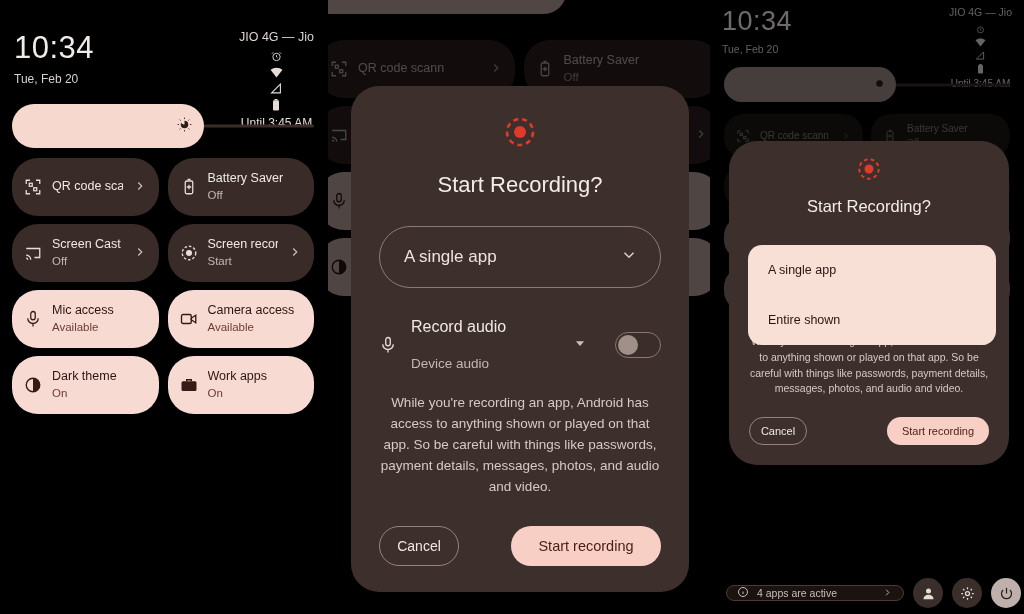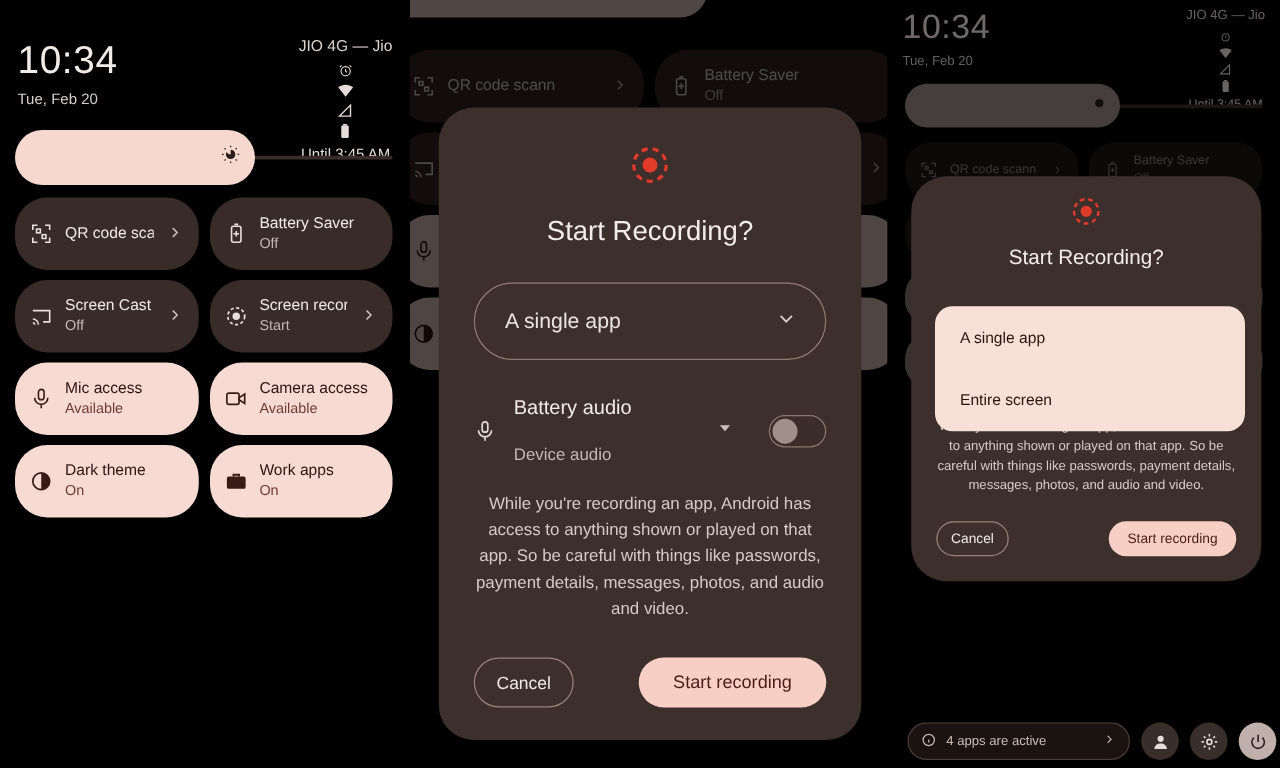--- a/index.html
+++ b/index.html
@@ -143,21 +143,21 @@
   }
   .dd-opt { color: #2a1411; }
 
   
   .scrim { position: absolute; inset: 0; background: rgba(0,0,0,.55); pointer-events: none; }
   .scrim-soft { position: absolute; inset: 0; background: rgba(0,0,0,.42); pointer-events: none; }
 
   
   .bottombar { position: absolute; display: flex; align-items: center; gap: 9px; }
   .active-pill {
-    border: 1px solid #4a3b37; border-radius: 999px; height: 30px;
+    border: 1px solid #4a3b37; border-radius: 999px; height: 16px;
     display: flex; align-items: center; gap: 8px; padding: 0 10px;
     color: #c9bdb8; font-size: 10.5px; background: #1a1310;
   }
   .circ-btn {
     width: 30px; height: 30px; border-radius: 50%;
     display: flex; align-items: center; justify-content: center;
     background: #3a2e2a; color: #e6ddd9;
   }
   .circ-btn.light { background: #bfb0ab; color: #2a1d1a; }
 </style>
@@ -467,21 +467,21 @@
       </div>
 
       <div class="audio-row">
         <span class="audio-ic">
           <svg width="18" height="22" viewBox="0 0 24 24" fill="none" stroke="#e4dad6" stroke-width="1.8">
             <rect x="9" y="2" width="6" height="11" rx="3"></rect>
               <path d="M5 11a7 7 0 0 0 14 0M12 18v4"></path>
           </svg>
         </span>
         <span class="audio-tx">
-          <div class="audio-title">Battery audio</div>
+          <div class="audio-title">Record audio</div>
           <div class="audio-sub">Device audio</div>
         </span>
         <span class="caret-sm">
           <svg width="14" height="14" viewBox="0 0 24 24">
               <path d="M5 9h14l-7 8Z" fill="#cdbfba"></path>
             </svg>
         </span>
         <span class="switch">
           <span class="knob"></span>
         </span>
@@ -666,21 +666,21 @@
       <div class="spacer-dd"></div>
       <div class="dlg-body">While you're recording an app, Android has access to anything shown or played on that app. So be careful with things like passwords, payment details, messages, photos, and audio and video.</div>
       <div class="dlg-actions">
         <button class="btn-ghost">Cancel</button>
         <button class="btn-filled">Start recording</button>
       </div>
     </div>
 
     <div class="dropdown" style="left:38px; top:245px; width:248px; height:100px;">
       <div class="dd-opt" style="font-size:12.5px; padding:0 20px; height:50px; display:flex; align-items:center;">A single app</div>
-      <div class="dd-opt" style="font-size:12.5px; padding:0 20px; height:50px; display:flex; align-items:center;">Entire screen</div>
+      <div class="dd-opt" style="font-size:12.5px; padding:0 20px; height:50px; display:flex; align-items:center;">Entire shown</div>
     </div>
 
     <div class="bottombar" style="left:16px; top:578px;">
       <div class="active-pill" style="width:178px;">
         <span>
           <svg width="12" height="12" viewBox="0 0 24 24" fill="none" stroke="#c9bdb8" stroke-width="2">
               <circle cx="12" cy="12" r="9"></circle>
               <path d="M12 11v5M12 8h.01"></path>
             </svg>
         </span>

